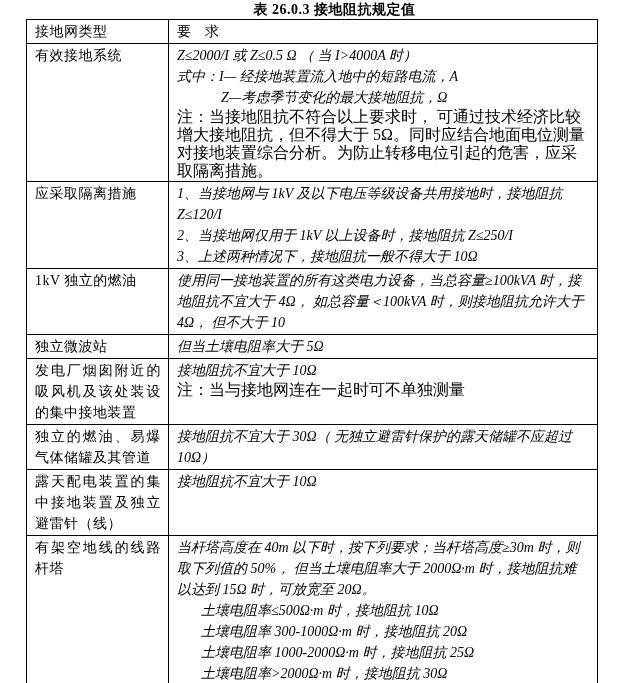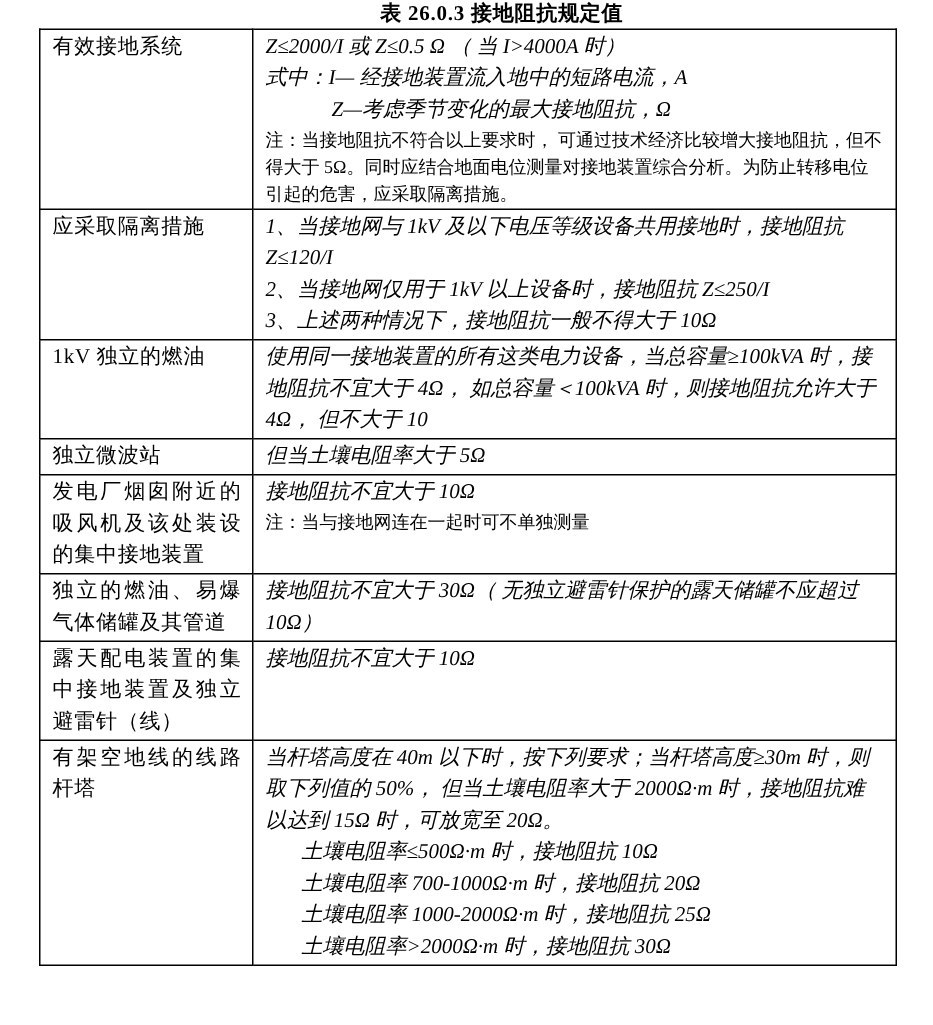--- a/index.html
+++ b/index.html
@@ -44,21 +44,21 @@
     line-height: 21px;
   }
   td.type-cell {
     text-align: justify;
     letter-spacing: 0.5px;
   }
   .ln { margin: 0; font-style: italic; }
   .ind-formula { padding-left: 44px; }
   .soil-item { padding-left: 24px; }
   .note {
-    font-size: 12px;
+    font-size: 16px;
     line-height: 18px;
   }
   .note-inline {
     font-size: 12px;
     margin-left: 3px;
   }
 </style>
 </head>
 <body>
 
@@ -66,20 +66,24 @@
 
   <div class="doc-title">表 26.0.3 接地阻抗规定值</div>
 
   <table class="grid">
     <colgroup>
         <col class="c1">
         <col class="c2">
       </colgroup>
 
     <tbody>
+        <tr>
+      <td class="type-cell">接地网类型</td>
+      <td>要　求</td>
+    </tr>
 
     <tr>
       <td class="type-cell">有效接地系统</td>
       <td>
         <div class="ln">Z≤2000/I 或 Z≤0.5 Ω （ 当 I&gt;4000A 时）</div>
         <div class="ln">式中：I— 经接地装置流入地中的短路电流，A</div>
         <div class="ln ind-formula">Z—考虑季节变化的最大接地阻抗，Ω</div>
         <div class="note">注：当接地阻抗不符合以上要求时， 可通过技术经济比较增大接地阻抗，但不得大于 5Ω。同时应结合地面电位测量对接地装置综合分析。为防止转移电位引起的危害，应采取隔离措施。</div>
       </td>
     </tr>
@@ -128,21 +132,21 @@
       <td>
         <div class="ln">接地阻抗不宜大于 10Ω</div>
       </td>
     </tr>
 
     <tr>
       <td class="type-cell">有架空地线的线路杆塔</td>
       <td>
         <div class="ln">当杆塔高度在 40m 以下时，按下列要求；当杆塔高度≥30m 时，则取下列值的 50%， 但当土壤电阻率大于 2000Ω·m 时，接地阻抗难以达到 15Ω 时，可放宽至 20Ω。</div>
         <div class="ln soil-item">土壤电阻率≤500Ω·m 时，接地阻抗 10Ω</div>
-        <div class="ln soil-item">土壤电阻率 700-1000Ω·m 时，接地阻抗 20Ω</div>
+        <div class="ln soil-item">土壤电阻率 300-1000Ω·m 时，接地阻抗 20Ω</div>
         <div class="ln soil-item">土壤电阻率 1000-2000Ω·m 时，接地阻抗 25Ω</div>
         <div class="ln soil-item">土壤电阻率&gt;2000Ω·m 时，接地阻抗 30Ω</div>
       </td>
     </tr>
 
   </tbody>
     </table>
 </div>
 
 </body></html>

